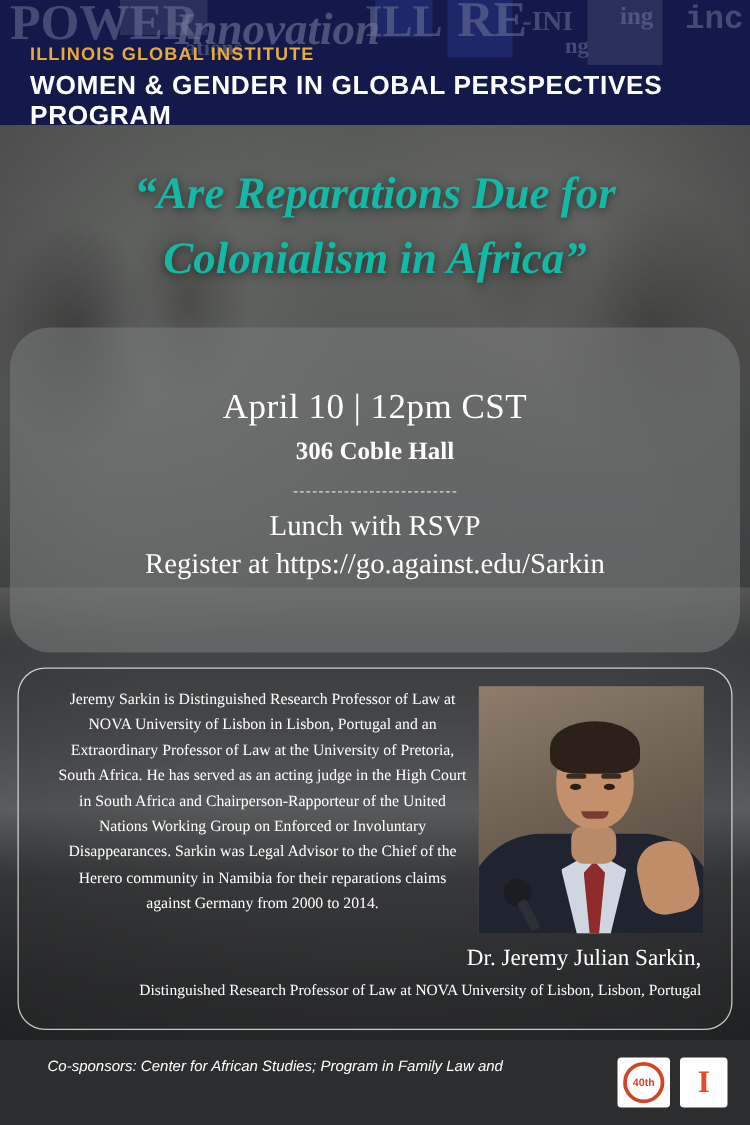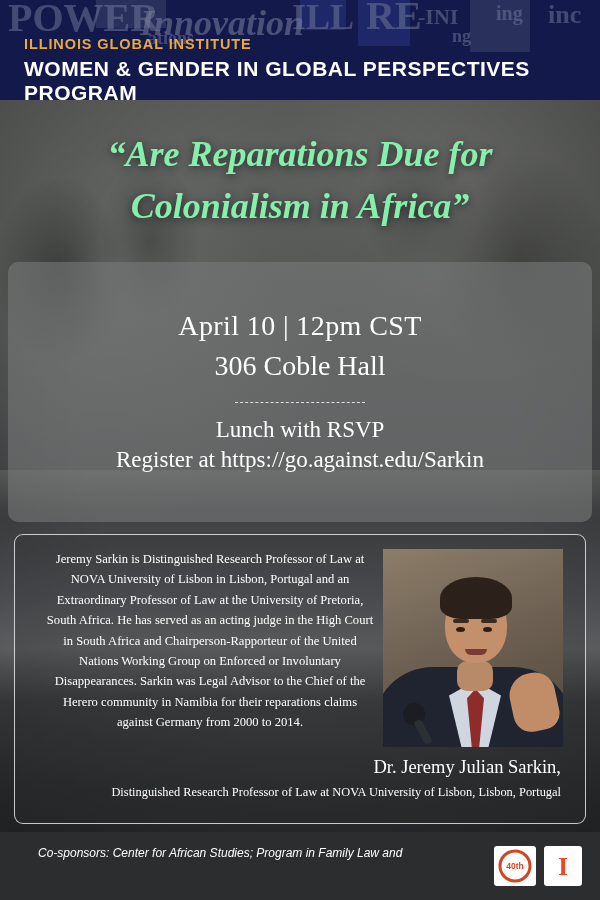--- a/index.html
+++ b/index.html
@@ -110,53 +110,54 @@
     margin-top: 5px;
   }
 
   
   .title {
     position: absolute;
     top: 128px;
     left: 0;
     width: 600px;
     text-align: center;
-    color: #86efac;
+    color: #14b8a6;
     font-family: "Liberation Serif", serif;
     font-style: italic;
     font-weight: bold;
     font-size: 36px;
     line-height: 1.45;
     text-shadow: 0 2px 8px rgba(0,0,0,.55);
     padding: 0 51px;
     box-sizing: border-box;
   }
 
   
   .details {
     position: absolute;
     left: 8px;
     top: 262px;
     width: 584px;
     height: 260px;
     background: rgba(120,122,122,0.58);
-    border-radius: 10px;
+    border-radius: 32px;
     color: #ffffff;
     font-family: "Liberation Serif", serif;
     text-align: center;
     box-sizing: border-box;
     padding-top: 48px;
   }
   .details .when {
     font-size: 28px;
     letter-spacing: .4px;
   }
   .details .where {
-    font-size: 28px;
+    font-size: 20px;
     margin-top: 8px;
+    font-weight: bold;
   }
   .divider {
     width: 130px;
     margin: 20px auto 14px auto;
     border-top: 1px dashed rgba(245,245,245,0.85);
   }
   .details .rsvp {
     font-size: 23px;
   }
   .details .register {
@@ -165,21 +166,21 @@
   }
 
   
   .bio-panel {
     position: absolute;
     left: 14px;
     top: 534px;
     width: 572px;
     height: 290px;
     border: 1px solid rgba(255,255,255,0.75);
-    border-radius: 9px;
+    border-radius: 22px;
     box-sizing: border-box;
     background: rgba(45,46,47,0.30);
   }
   .bio-text {
     position: absolute;
     left: 30px;
     top: 14px;
     width: 330px;
     color: #ffffff;
     font-family: "Liberation Serif", serif;
@@ -403,21 +404,21 @@
       <div class="blue-block" style="left:300px; top:0; width:46px; height:30px;"></div>
       <div class="grey-block" style="left:470px; top:0; width:60px; height:52px;"></div>
       <div class="grey-block" style="left:96px; top:0; width:70px; height:28px;"></div>
       <div class="word" style="left:8px; top:-6px; font-size:40px;">POWER</div>
       <div class="word wordlight" style="left:140px; top:2px; font-size:36px; font-style:italic;">Innovation</div>
       <div class="word" style="left:292px; top:-4px; font-size:36px;">ILL</div>
       <div class="word" style="left:366px; top:-8px; font-size:40px;">RE</div>
       <div class="word" style="left:418px; top:4px; font-size:22px;">-INI</div>
       <div class="word" style="left:496px; top:2px; font-size:20px;">ing</div>
       <div class="word" style="left:452px; top:26px; font-size:18px;">ng</div>
-      <div class="word" style="left:548px; top:0; font-size:26px;">inc</div>
+      <div class="word" style="left:548px; top:0; font-size:26px;font-family:Liberation Mono, monospace;">inc</div>
       <div class="word" style="left:148px; top:28px; font-size:18px;">ations</div>
     </div>
     <div class="header-text">
       <div class="header-line1">ILLINOIS GLOBAL INSTITUTE</div>
       <div class="header-line2">WOMEN &amp; GENDER IN GLOBAL  PERSPECTIVES PROGRAM</div>
     </div>
   </div>
 
   <div class="title">
     <div>“Are Reparations Due for</div>

